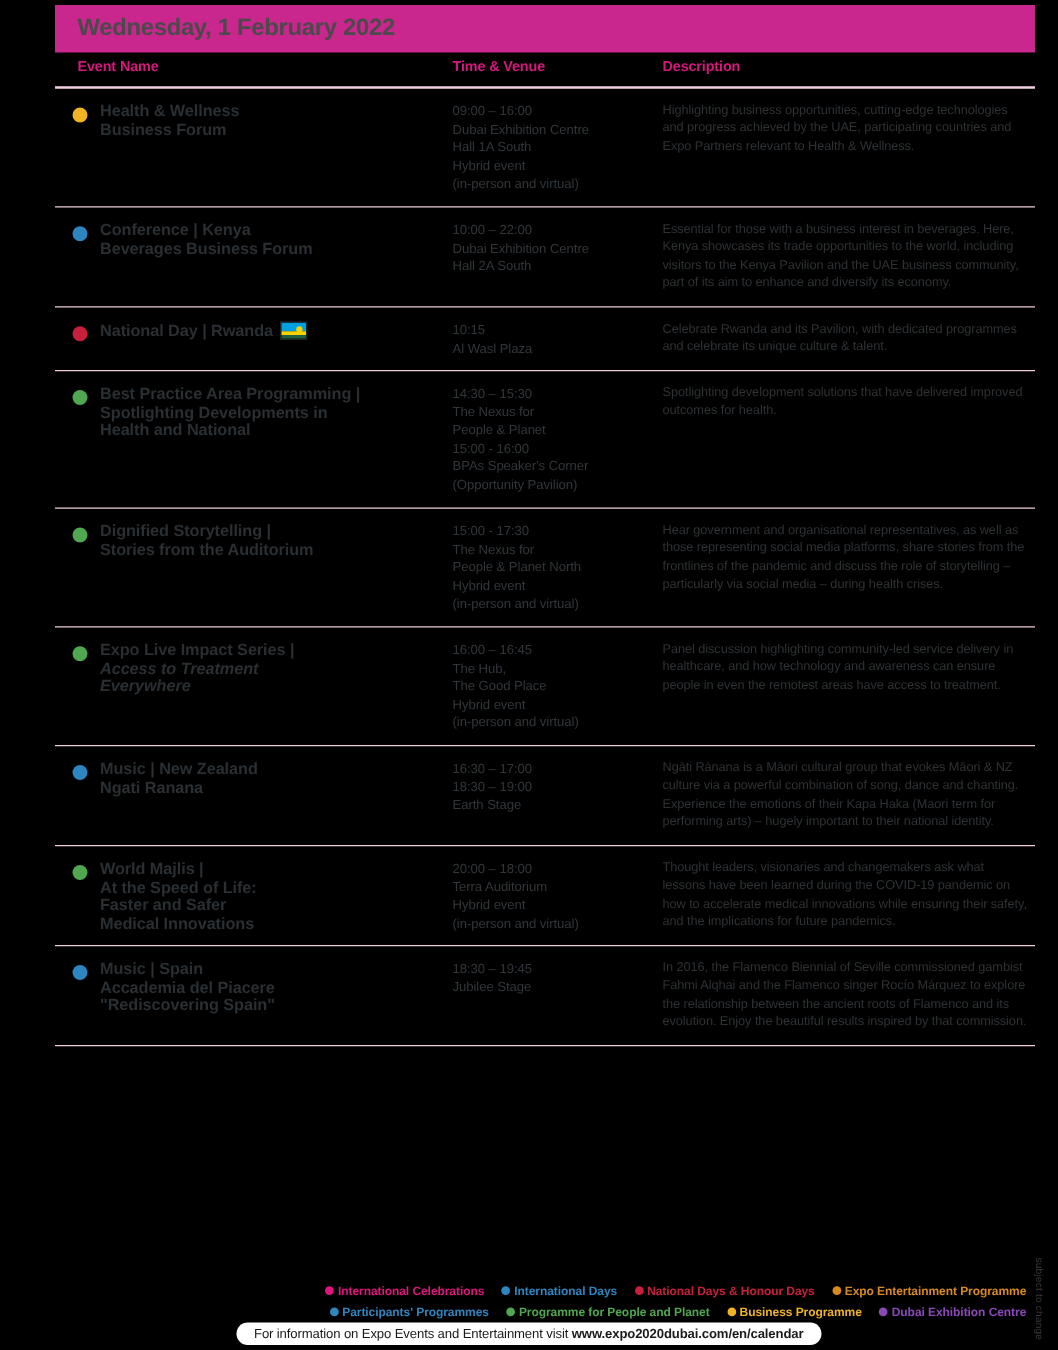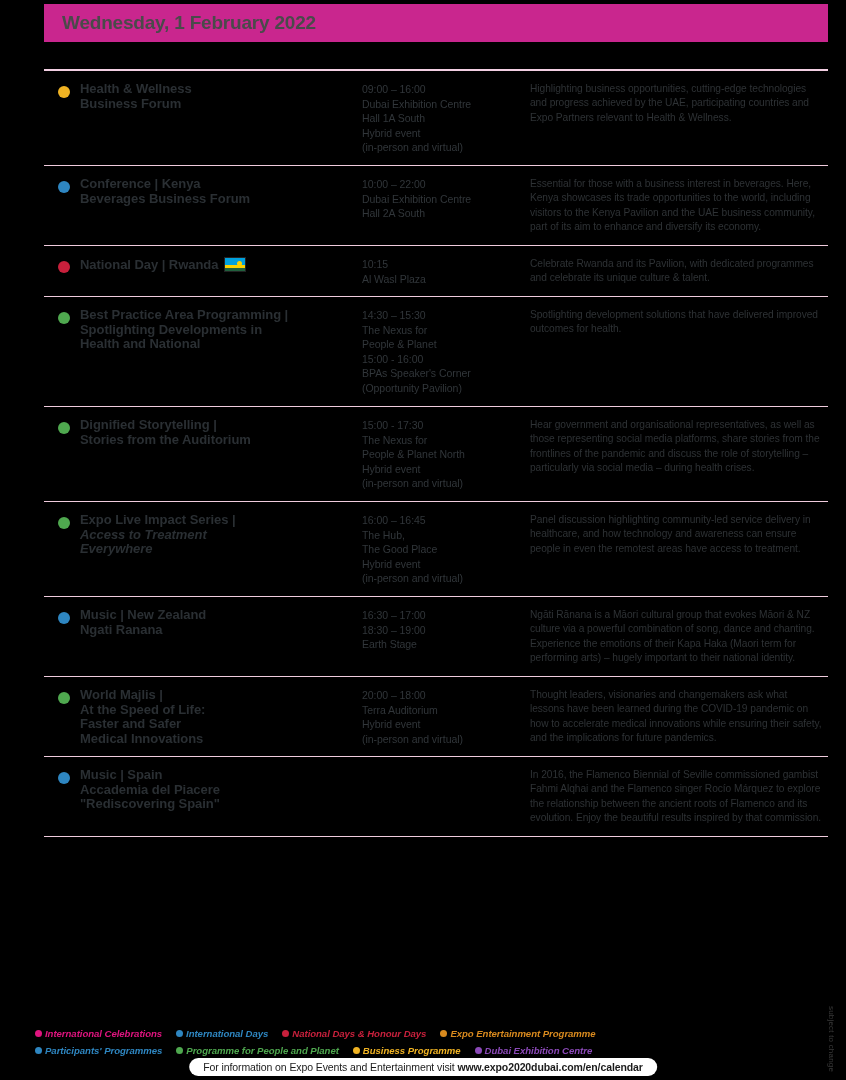--- a/index.html
+++ b/index.html
@@ -81,23 +81,22 @@
     letter-spacing: -0.05px;
   }
   .cell-desc {
     position: absolute; left: 486px; top: 0; width: 292px;
     color: #2E3235; font-size: 10.2px; line-height: 14.4px;
     letter-spacing: -0.05px;
   }
 
   
   .legend {
-    position: absolute; left: 28px; top: 1024px; width: 784px;
-    text-align: left;
-    font-style: italic;
+    position: absolute; left: 44px; top: 1024px; width: 784px;
+    text-align: right;
   }
   .legend-line { line-height: 15px; white-space: nowrap; }
   .leg-item {
     display: inline-block; font-size: 9.6px; font-weight: bold;
     margin: 0 7px; letter-spacing: -0.05px;
   }
   .leg-dot {
     display: inline-block; width: 7px; height: 7px; border-radius: 50%;
     margin-right: 3px; vertical-align: 0px;
   }
@@ -120,20 +119,25 @@
 </style>
 </head>
 <body>
 
 <div class="page">
 
   <div class="date-bar">
     <span class="date-text">Wednesday, 1 February 2022</span>
   </div>
 
+  <div class="col-heads">
+    <span class="ch-event">Event Name</span>
+    <span class="ch-time">Time &amp; Venue</span>
+    <span class="ch-desc">Description</span>
+  </div>
   <div class="head-rule"></div>
 
   <div class="rows" id="rows">
       <div class="row">
         <div class="row-inner" style="height: 73px;">
           <span class="dot" style="background: rgb(240, 179, 35);"></span>
           <div class="cell-event"><span>Health &amp; Wellness</span><br><span>Business Forum</span><br></div>
           <div class="cell-time"><span>09:00 – 16:00</span><br><span>Dubai Exhibition Centre</span><br><span>Hall 1A South</span><br><span>Hybrid event</span><br><span>(in-person and virtual)</span><br></div>
           <div class="cell-desc">Highlighting business opportunities, cutting-edge technologies and progress achieved by the UAE, participating countries and Expo Partners relevant to Health &amp; Wellness.</div>
         </div>
@@ -191,20 +195,21 @@
           <span class="dot" style="background: rgb(79, 168, 79);"></span>
           <div class="cell-event"><span>World Majlis |</span><br><span>At the Speed of Life:</span><br><span>Faster and Safer</span><br><span>Medical Innovations</span><br></div>
           <div class="cell-time"><span>20:00 – 18:00</span><br><span>Terra Auditorium</span><br><span>Hybrid event</span><br><span>(in-person and virtual)</span><br></div>
           <div class="cell-desc">Thought leaders, visionaries and changemakers ask what lessons have been learned during the COVID-19 pandemic on how to accelerate medical innovations while ensuring their safety, and the implications for future pandemics.</div>
         </div>
       </div>
       <div class="row">
         <div class="row-inner" style="height: 58px;">
           <span class="dot" style="background: rgb(46, 134, 193);"></span>
           <div class="cell-event"><span>Music | Spain</span><br><span>Accademia del Piacere</span><br><span>"Rediscovering Spain"</span><br></div>
+          <div class="cell-time"><span>18:30 – 19:45</span><br><span>Jubilee Stage</span><br></div>
           <div class="cell-desc">In 2016, the Flamenco Biennial of Seville commissioned gambist Fahmi Alqhai and the Flamenco singer Rocío Márquez to explore the relationship between the ancient roots of Flamenco and its evolution. Enjoy the beautiful results inspired by that commission.</div>
         </div>
       </div>
     </div>
 
   <div class="legend">
     <div class="legend-line" id="legend-line-1"><span class="leg-item" style="color: rgb(224, 20, 127);"><span class="leg-dot" style="background: rgb(224, 20, 127);"></span><span>International Celebrations</span></span><span class="leg-item" style="color: rgb(46, 134, 193);"><span class="leg-dot" style="background: rgb(46, 134, 193);"></span><span>International Days</span></span><span class="leg-item" style="color: rgb(200, 32, 60);"><span class="leg-dot" style="background: rgb(200, 32, 60);"></span><span>National Days &amp; Honour Days</span></span><span class="leg-item" style="color: rgb(217, 138, 30);"><span class="leg-dot" style="background: rgb(217, 138, 30);"></span><span>Expo Entertainment Programme</span></span></div>
     <div class="legend-line" id="legend-line-2"><span class="leg-item" style="color: rgb(46, 134, 193);"><span class="leg-dot" style="background: rgb(46, 134, 193);"></span><span>Participants' Programmes</span></span><span class="leg-item" style="color: rgb(79, 168, 79);"><span class="leg-dot" style="background: rgb(79, 168, 79);"></span><span>Programme for People and Planet</span></span><span class="leg-item" style="color: rgb(240, 179, 35);"><span class="leg-dot" style="background: rgb(240, 179, 35);"></span><span>Business Programme</span></span><span class="leg-item" style="color: rgb(139, 73, 184);"><span class="leg-dot" style="background: rgb(139, 73, 184);"></span><span>Dubai Exhibition Centre</span></span></div>
   </div>
 

